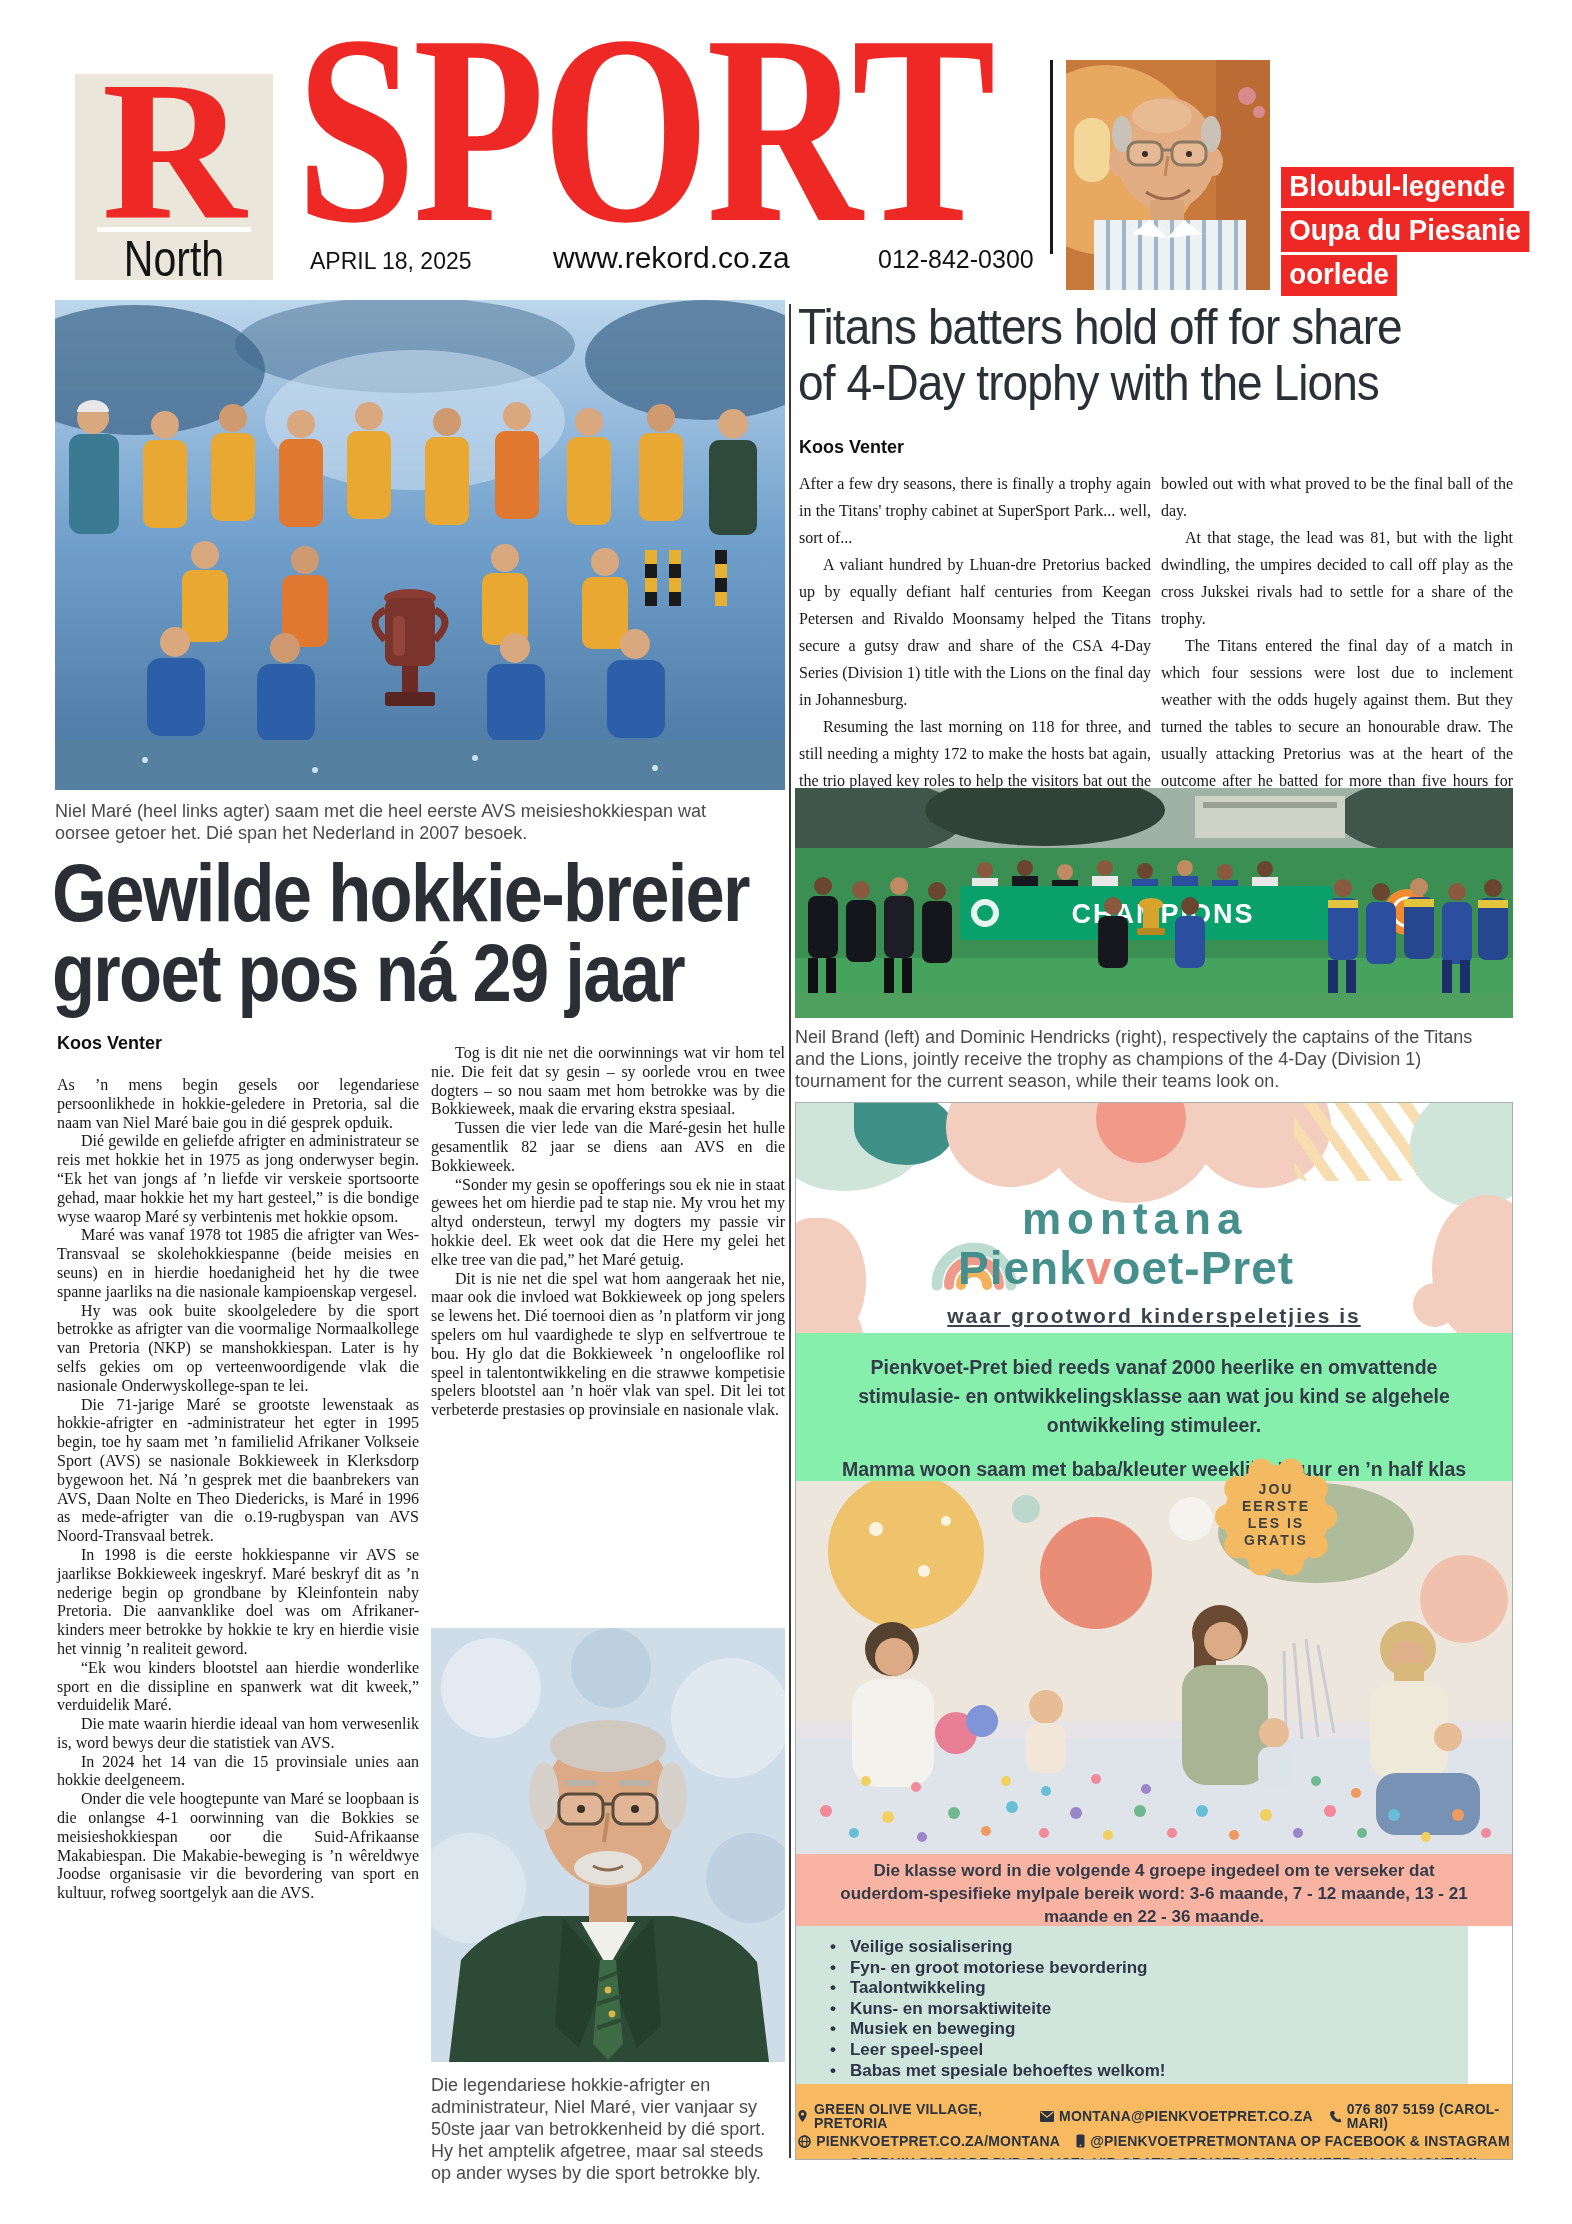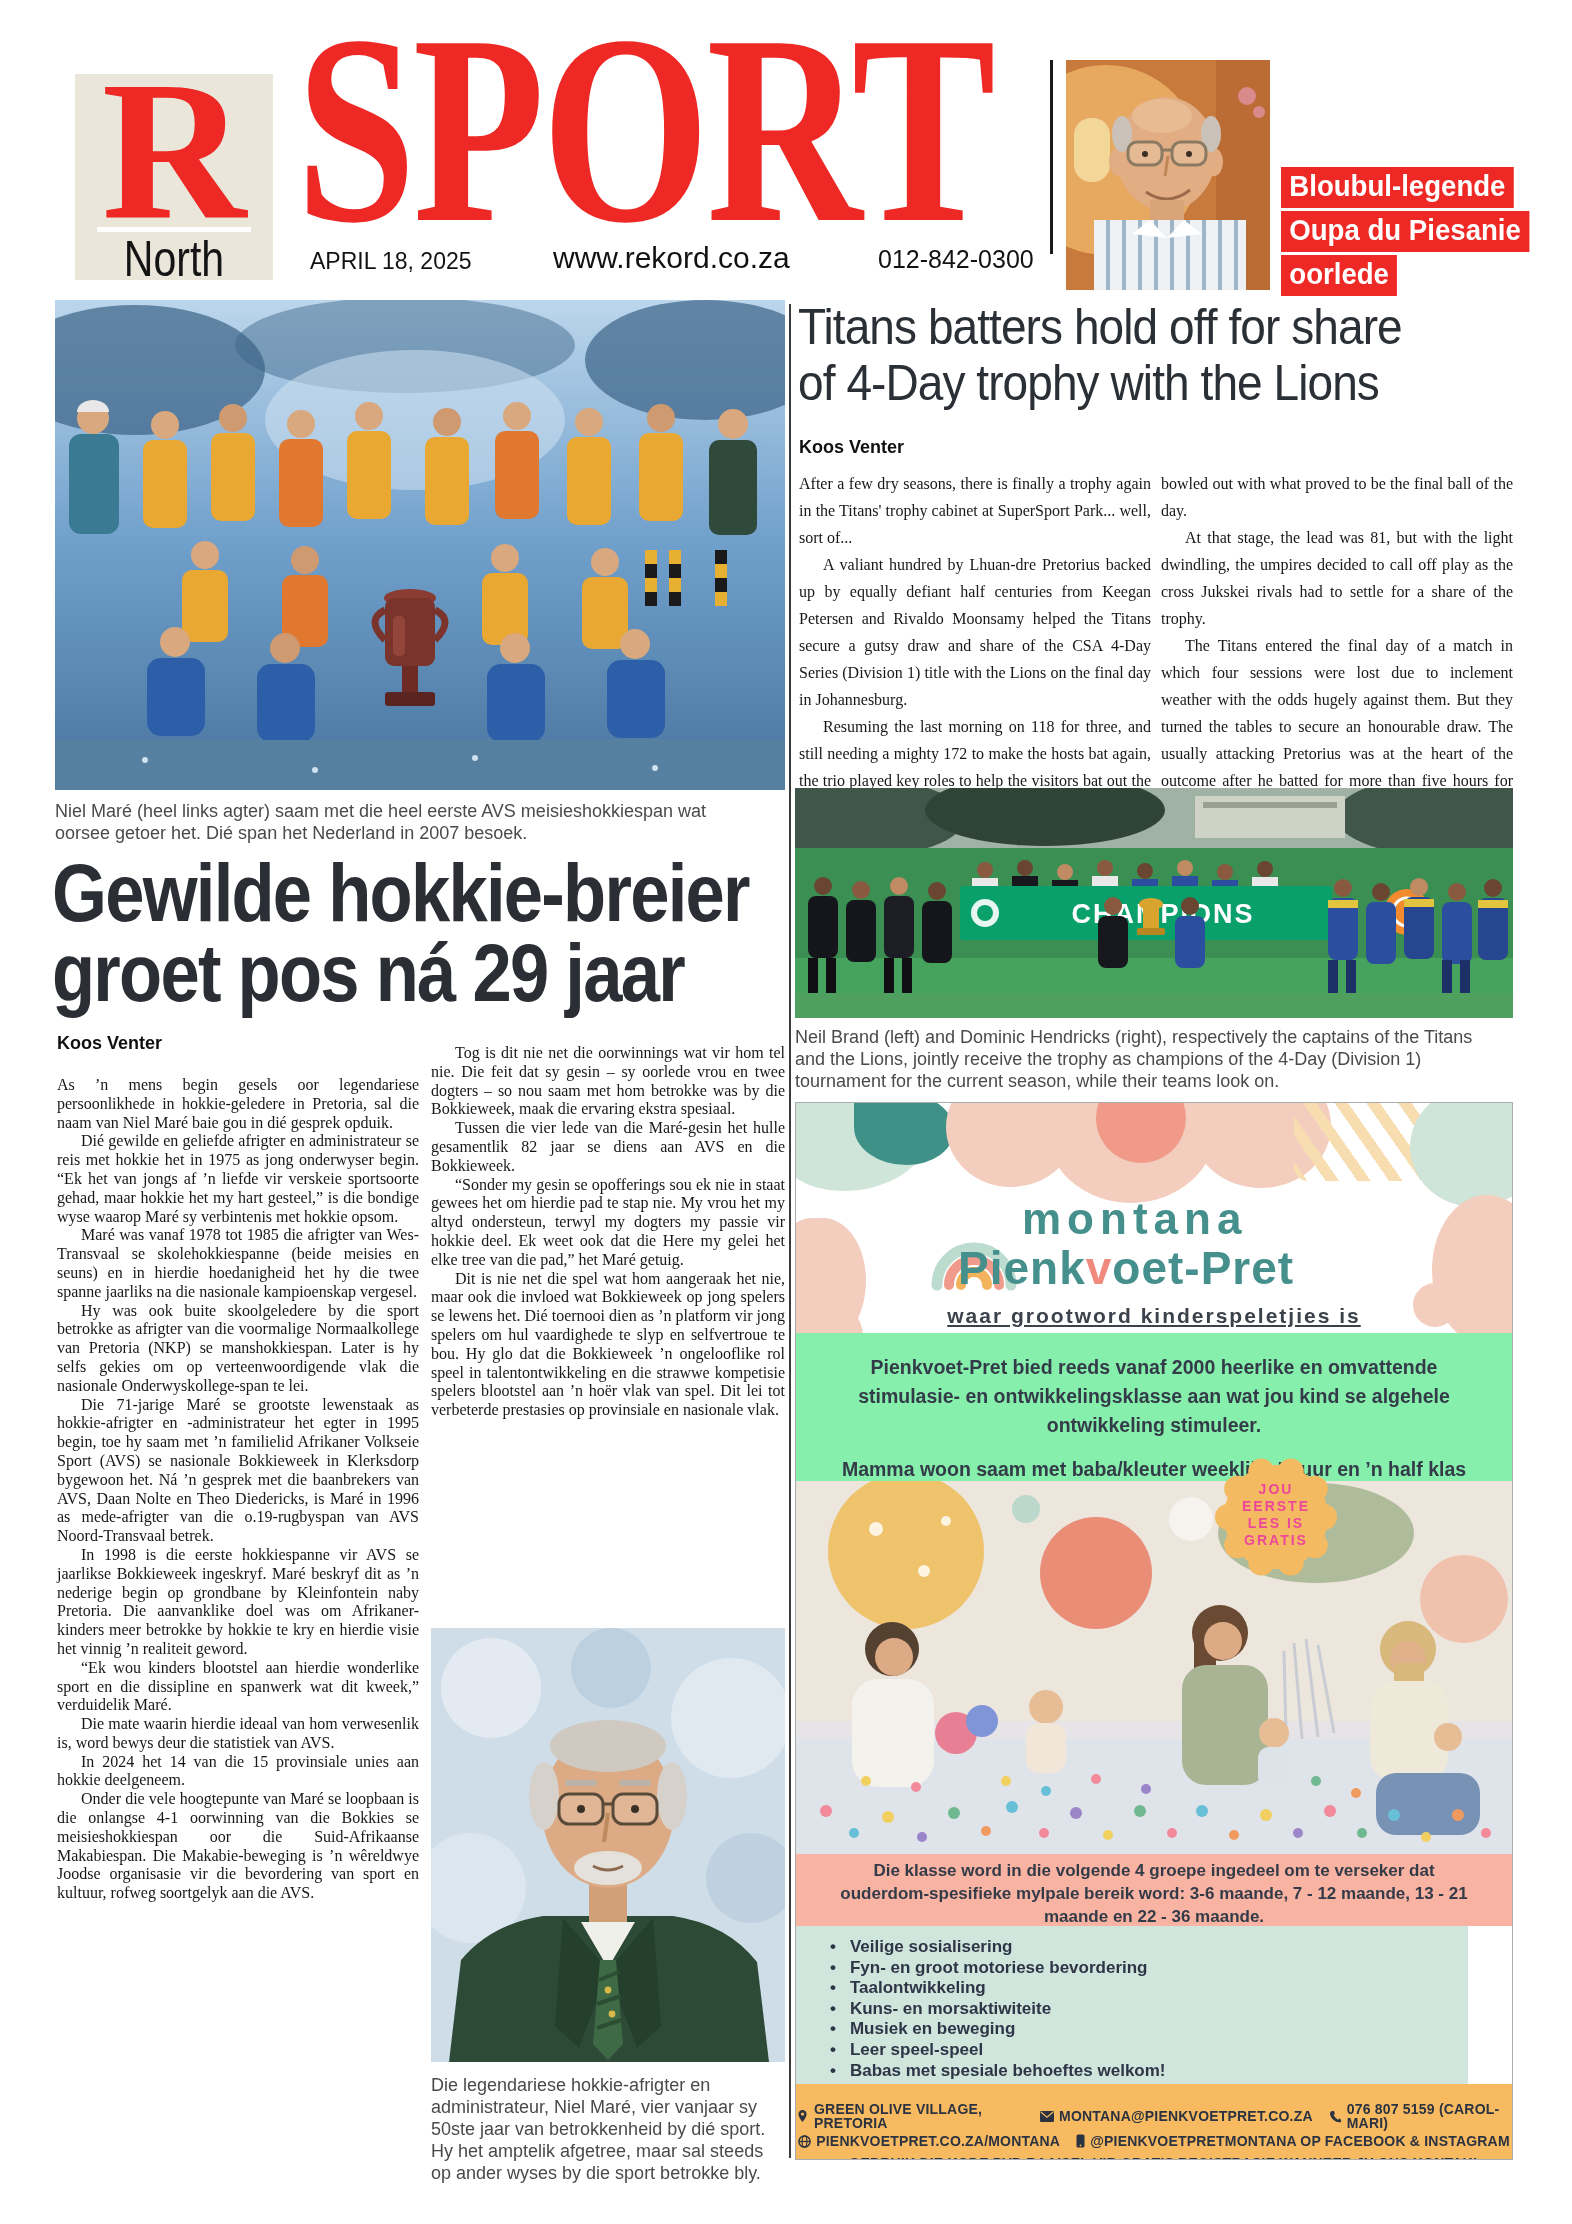--- a/index.html
+++ b/index.html
@@ -84,21 +84,21 @@
   .ad-brand2 .vheart{color:#ef8a7c;}
   .ad-tagline{left:0;top:202px;width:716px;text-align:center;
              font:700 21px/1 "Liberation Sans",sans-serif;letter-spacing:2px;color:#3b424b;text-decoration:underline;}
   .ad-pink1{left:0;top:230px;width:716px;height:148px;background:#86efac;box-sizing:border-box;
              padding:20px 30px 0;}
   .ad-pink1 p{margin:0 0 15px;text-align:center;
              font:700 19.5px/29px "Liberation Sans",sans-serif;color:#333b48;}
   .ad-photo{left:0;top:378px;width:716px;height:373px;overflow:hidden;}
   .ad-badge{left:418px;top:350px;width:124px;height:130px;z-index:3;}
   .badge-text{position:absolute;left:0;top:28px;width:124px;text-align:center;}
-  .badge-text div{font:700 14px/17px "Liberation Sans",sans-serif;letter-spacing:2px;color:#ec4899;}
+  .badge-text div{font:700 14px/17px "Liberation Sans",sans-serif;letter-spacing:2px;color:#404040;}
   .ad-groups{left:0;top:751px;width:716px;height:72px;background:#f9b3a2;box-sizing:border-box;
              padding:5px 38px 0;text-align:center;
              font:700 17px/23px "Liberation Sans",sans-serif;color:#333b48;}
   .ad-bullets{left:0;top:823px;width:672px;height:158px;background:#d0e5dc;box-sizing:border-box;
              padding:11px 0 0 34px;}
   .bullet-item{font:700 17px/20.6px "Liberation Sans",sans-serif;color:#2e3547;}
   .bullet-item::before{content:"•";margin-right:14px;}
   .ad-contact{left:0;top:981px;width:716px;height:77px;background:#f7ba60;box-sizing:border-box;
              padding-top:18px;color:#2b3240;}
   .c-row{display:flex;justify-content:center;align-items:center;gap:16px;margin-bottom:4px;}

